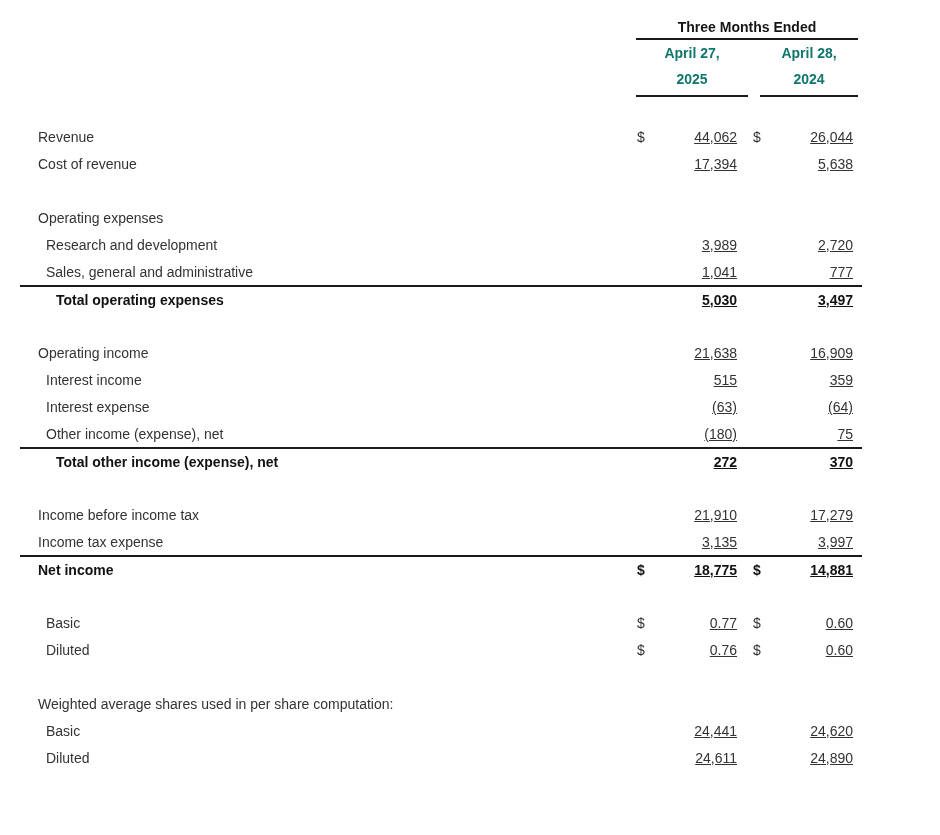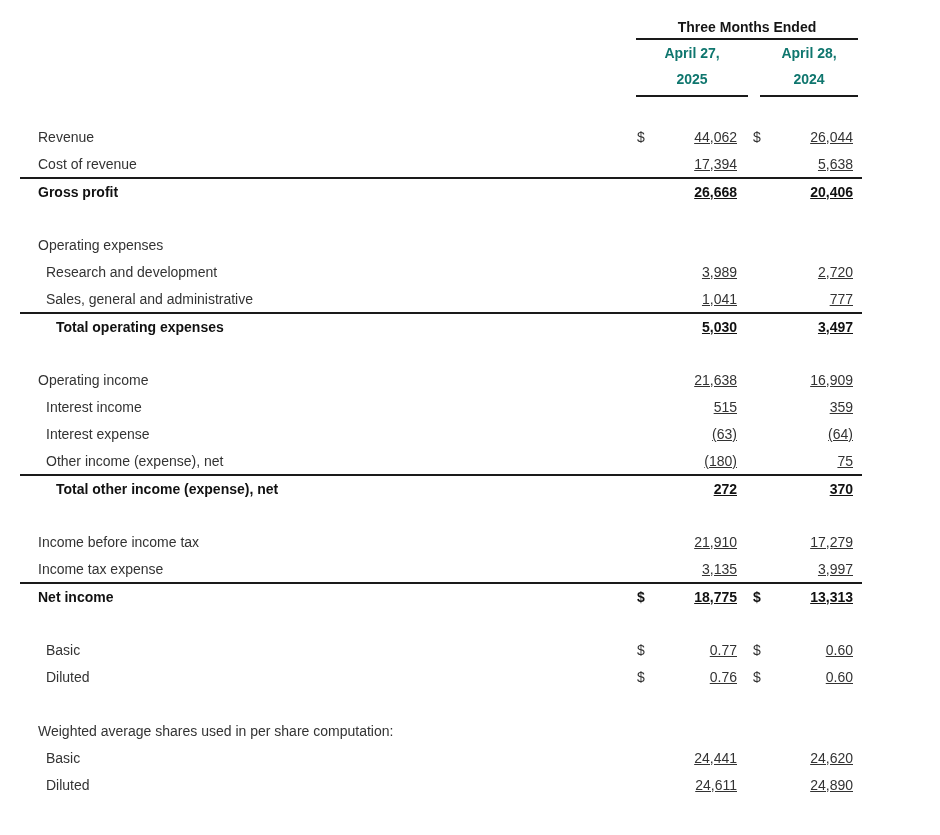--- a/index.html
+++ b/index.html
@@ -98,27 +98,20 @@
     <div class="c d d2">$</div>
     <div class="c v v2">26,044</div>
   </div>
         <div class="row">
     <div class="c label ind0">Cost of revenue</div>
     <div class="c d"></div>
     <div class="c v">17,394</div>
     <div class="c d d2"></div>
     <div class="c v v2">5,638</div>
   </div>
-        <div class="row bold rule">
-    <div class="c label ind0">Gross profit</div>
-    <div class="c d"></div>
-    <div class="c v">26,668</div>
-    <div class="c d d2"></div>
-    <div class="c v v2">20,406</div>
-  </div>
         <div class="spacer"></div>
         <div class="row">
     <div class="c label ind0">Operating expenses</div>
     <div class="c d"></div>
     <div class="c v"></div>
     <div class="c d d2"></div>
     <div class="c v v2"></div>
   </div>
         <div class="row">
     <div class="c label ind1">Research and development</div>
@@ -190,21 +183,21 @@
     <div class="c d"></div>
     <div class="c v">3,135</div>
     <div class="c d d2"></div>
     <div class="c v v2">3,997</div>
   </div>
         <div class="row bold rule">
     <div class="c label ind0">Net income</div>
     <div class="c d">$</div>
     <div class="c v">18,775</div>
     <div class="c d d2">$</div>
-    <div class="c v v2">13,313</div>
+    <div class="c v v2">14,881</div>
   </div>
         <div class="spacer"></div>
         <div class="row">
     <div class="c label ind1">Basic</div>
     <div class="c d">$</div>
     <div class="c v">0.77</div>
     <div class="c d d2">$</div>
     <div class="c v v2">0.60</div>
   </div>
         <div class="row">

